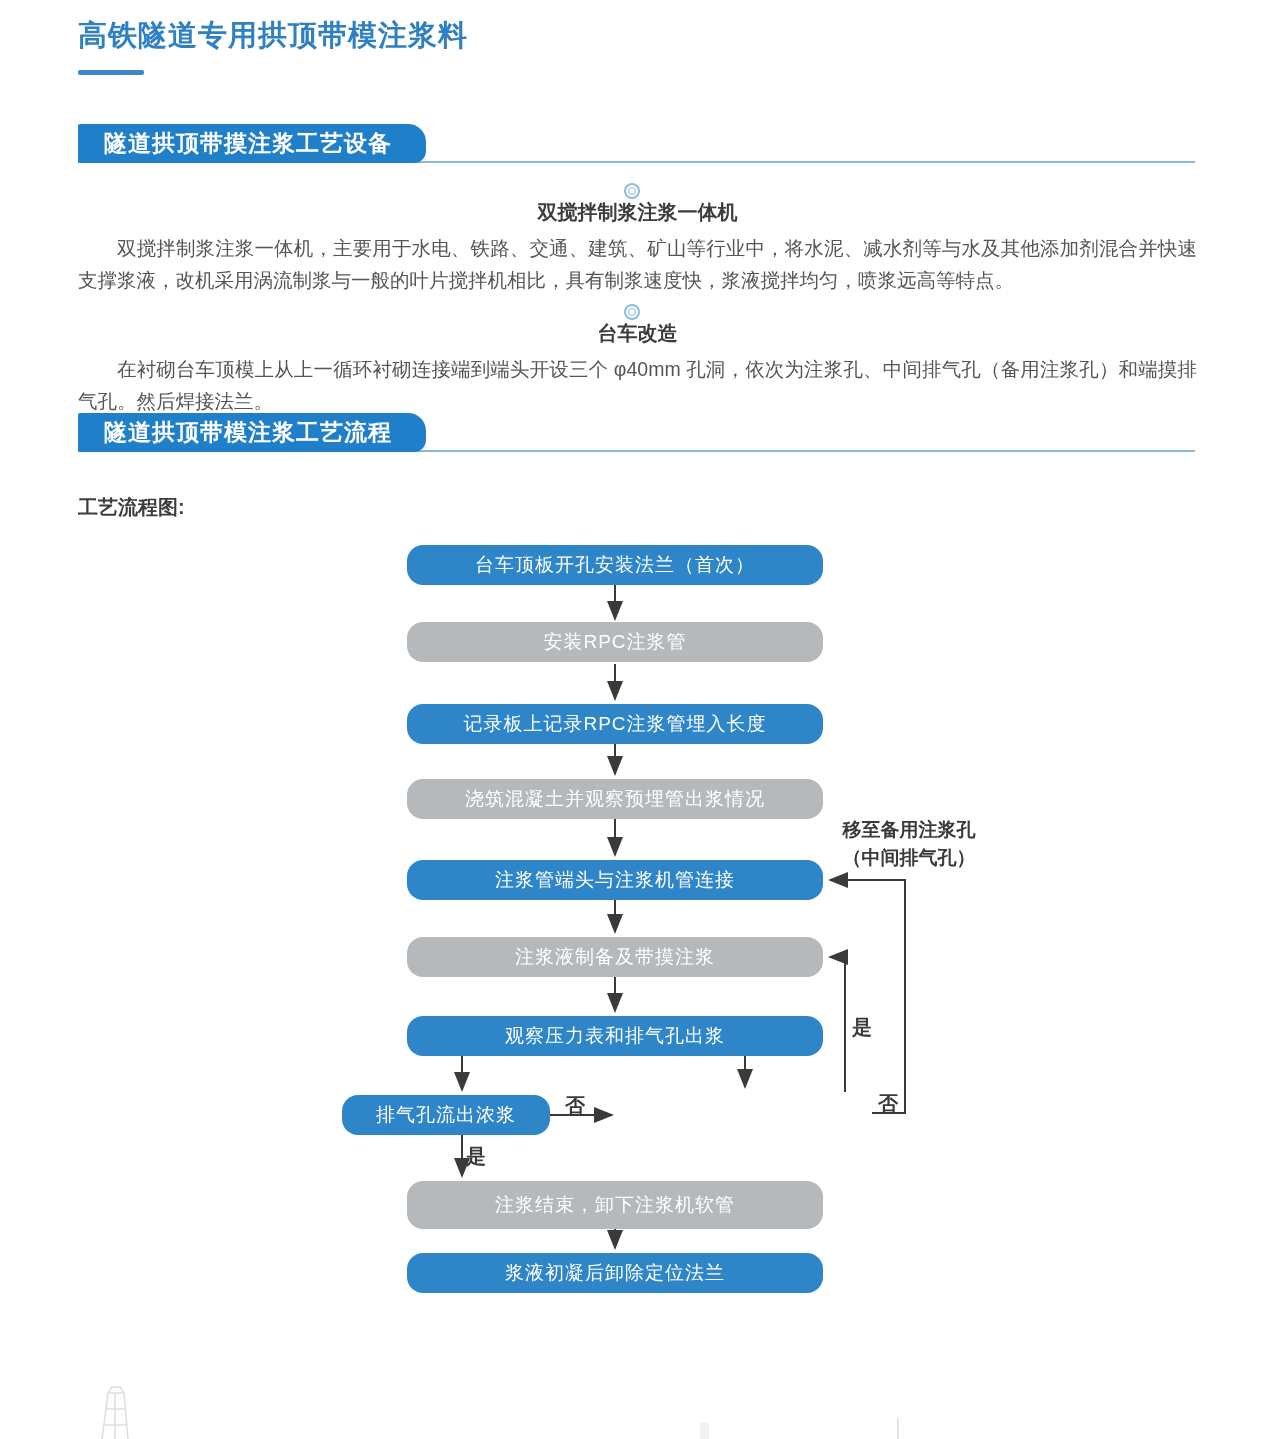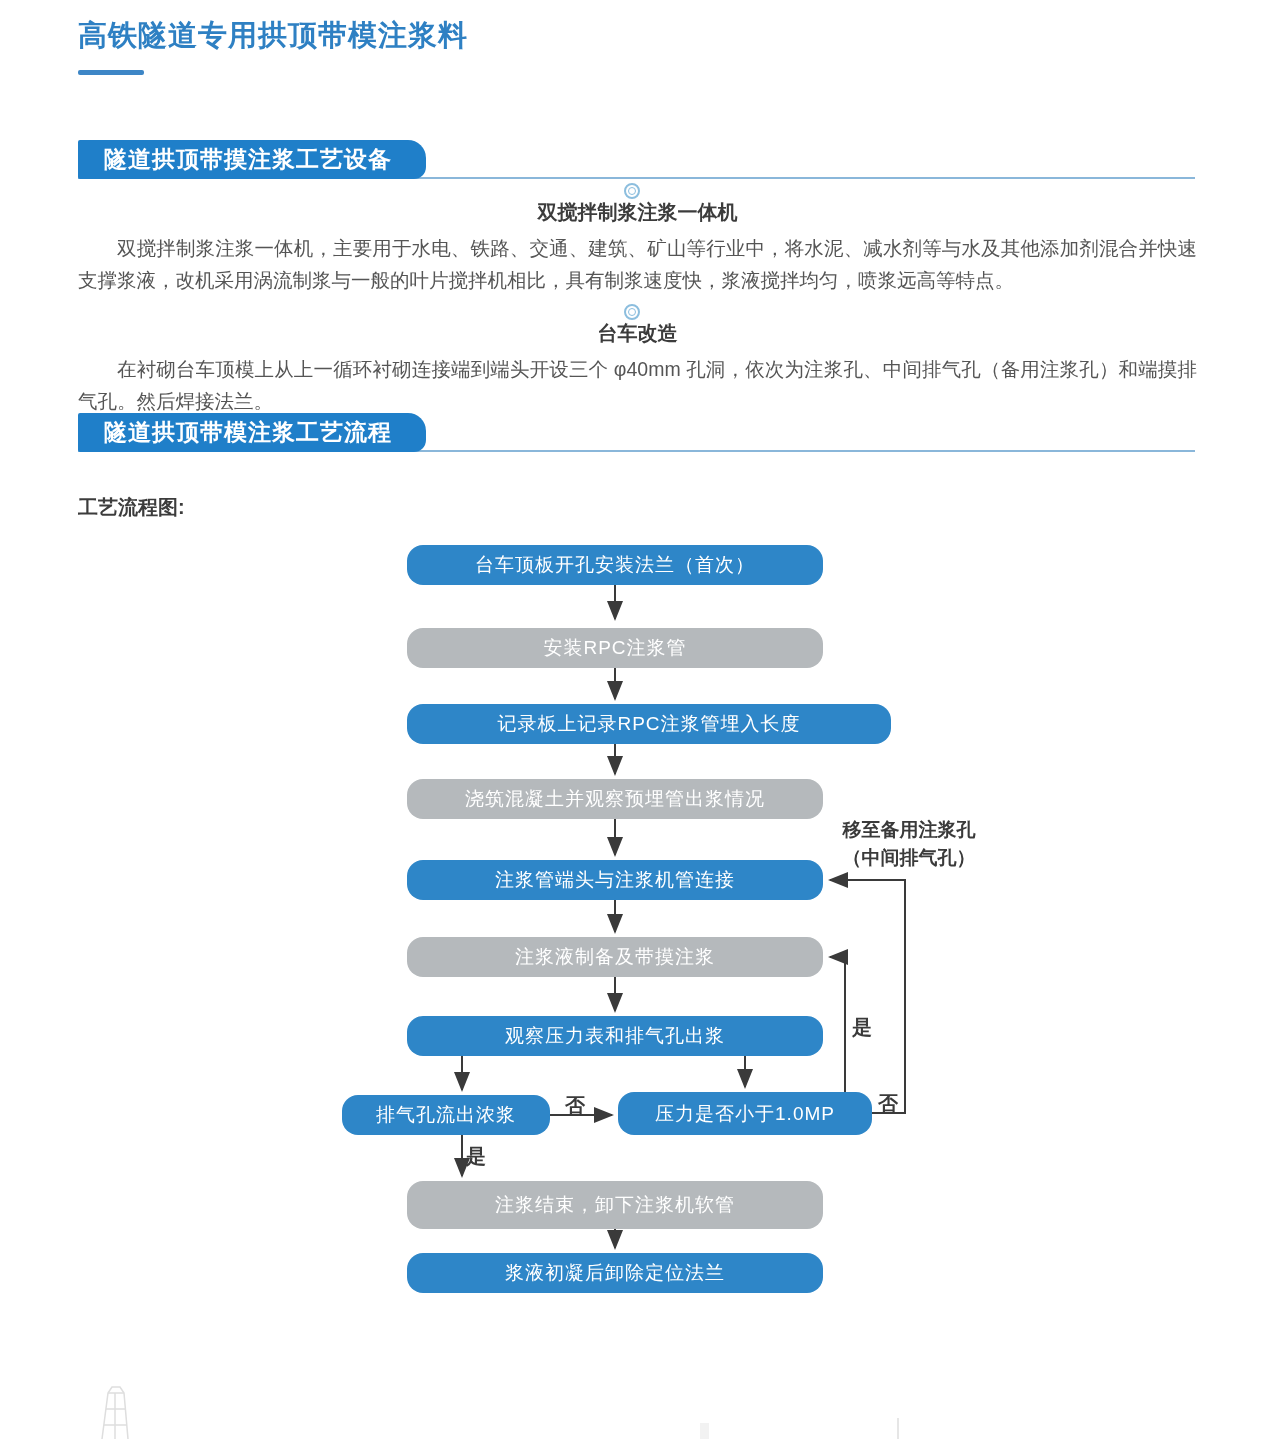--- a/index.html
+++ b/index.html
@@ -9,21 +9,21 @@
   
   .page-title { position:absolute; left:78px; top:16px; font-size:29px; font-weight:bold; color:#2e80c3; letter-spacing:1px; }
   .title-underline { position:absolute; left:78px; top:70px; width:66px; height:5px; background:#3d86c6; border-radius:2px; }
 
   
   .section-row { position:absolute; left:78px; width:1117px; height:39px; }
   .section-row .rule { position:absolute; left:0; right:0; bottom:0; height:2px; background:#8ab7da; }
   .section-tab { position:absolute; left:0; top:0; height:39px; background:#1f7fc9; color:#ffffff;
                  font-size:23px; font-weight:bold; letter-spacing:1px; line-height:39px;
                  padding:0 34px 0 26px; border-radius:2px 18px 12px 2px; white-space:nowrap; }
-  .row1 { top:140px;padding-left:35px; }
+  .row1 { top:124px;padding-left:35px; }
   .row2 { top:413px; }
 
   
   .content { position:absolute; left:78px; top:181px; width:1119px; color:#4d4d4d; }
   .bullet-row { display:flex; align-items:center; margin:2px 0 6px 0;flex-direction:column; }
   .dbl-circle { width:16px; height:16px; border:2px solid #8cbede; border-radius:50%; margin-right:11px;
                 display:flex; align-items:center; justify-content:center; flex:0 0 auto; }
   .dbl-circle::after { content:''; width:6px; height:6px; border:1.5px solid #8cbede; border-radius:50%; }
   .item-title { font-size:20px; font-weight:bold; color:#3c3c3c; }
   .body-para { font-size:19.5px; line-height:32px; text-indent:2em; color:#555555; text-align:justify; margin-bottom:8px; }
@@ -32,22 +32,22 @@
 
   
   .flowchart { position:absolute; left:0; top:530px; width:1280px; height:840px; }
   .flowchart svg.wires { position:absolute; left:0; top:0; }
   .node { position:absolute; height:40px; border-radius:16px; color:#ffffff; font-size:19px;
           display:flex; align-items:center; justify-content:center; text-align:center; letter-spacing:1px; }
   .node.blue { background:#2e86c8; }
   .node.gray { background:#b5b9bc; }
 
   .n0  { left:407px; top:15px;  width:416px; }
-  .n1  { left:407px; top:98px;  width:416px; }
-  .n2  { left:407px; top:174px; width:484px; }
+  .n1  { left:407px; top:92px;  width:416px; }
+  .n2  { left:407px; top:174px; width:416px; }
   .n3  { left:407px; top:249px; width:416px; }
   .n4  { left:407px; top:330px; width:416px; }
   .n5  { left:407px; top:407px; width:416px; }
   .n6  { left:407px; top:486px; width:416px; }
   .n7  { left:342px; top:565px; width:208px; }
   .n8  { left:618px; top:562px; width:254px; height:43px; }
   .n9  { left:407px; top:651px; width:416px; height:48px; }
   .n10 { left:407px; top:723px; width:416px; }
 
   .flow-label { position:absolute; transform:translate(-50%,-50%); font-size:20px; font-weight:bold; color:#3a3a3a; white-space:nowrap; }
@@ -121,21 +121,20 @@
     </svg>
 
     <div class="node blue n0">台车顶板开孔安装法兰（首次）</div>
     <div class="node gray n1">安装RPC注浆管</div>
     <div class="node blue n2">记录板上记录RPC注浆管埋入长度</div>
     <div class="node gray n3">浇筑混凝土并观察预埋管出浆情况</div>
     <div class="node blue n4">注浆管端头与注浆机管连接</div>
     <div class="node gray n5">注浆液制备及带摸注浆</div>
     <div class="node blue n6">观察压力表和排气孔出浆</div>
     <div class="node blue n7">排气孔流出浓浆</div>
-    <div class="node blue n8">压力是否小于1.0MP</div>
     <div class="node gray n9">注浆结束，卸下注浆机软管</div>
     <div class="node blue n10">浆液初凝后卸除定位法兰</div>
 
     <span class="flow-label lbl-no1">否</span>
     <span class="flow-label lbl-yes1">是</span>
     <span class="flow-label lbl-yes2">是</span>
     <span class="flow-label lbl-no2">否</span>
     <span class="flow-label ann1">移至备用注浆孔</span>
     <span class="flow-label ann2">（中间排气孔）</span>
   </div>

